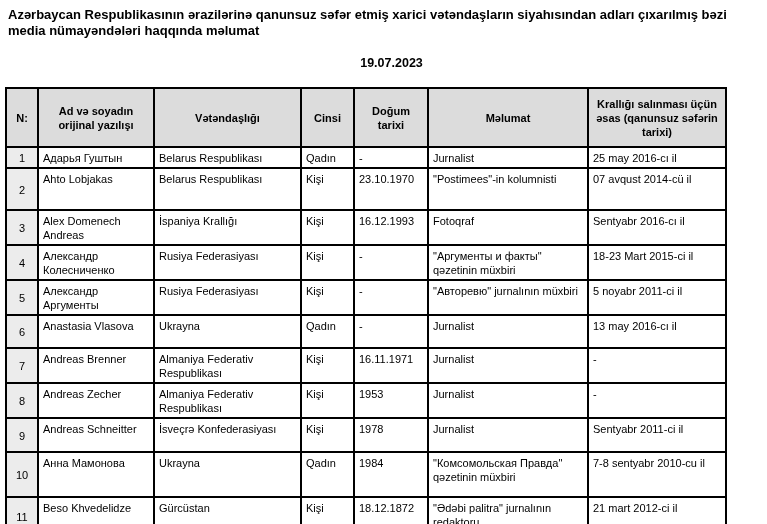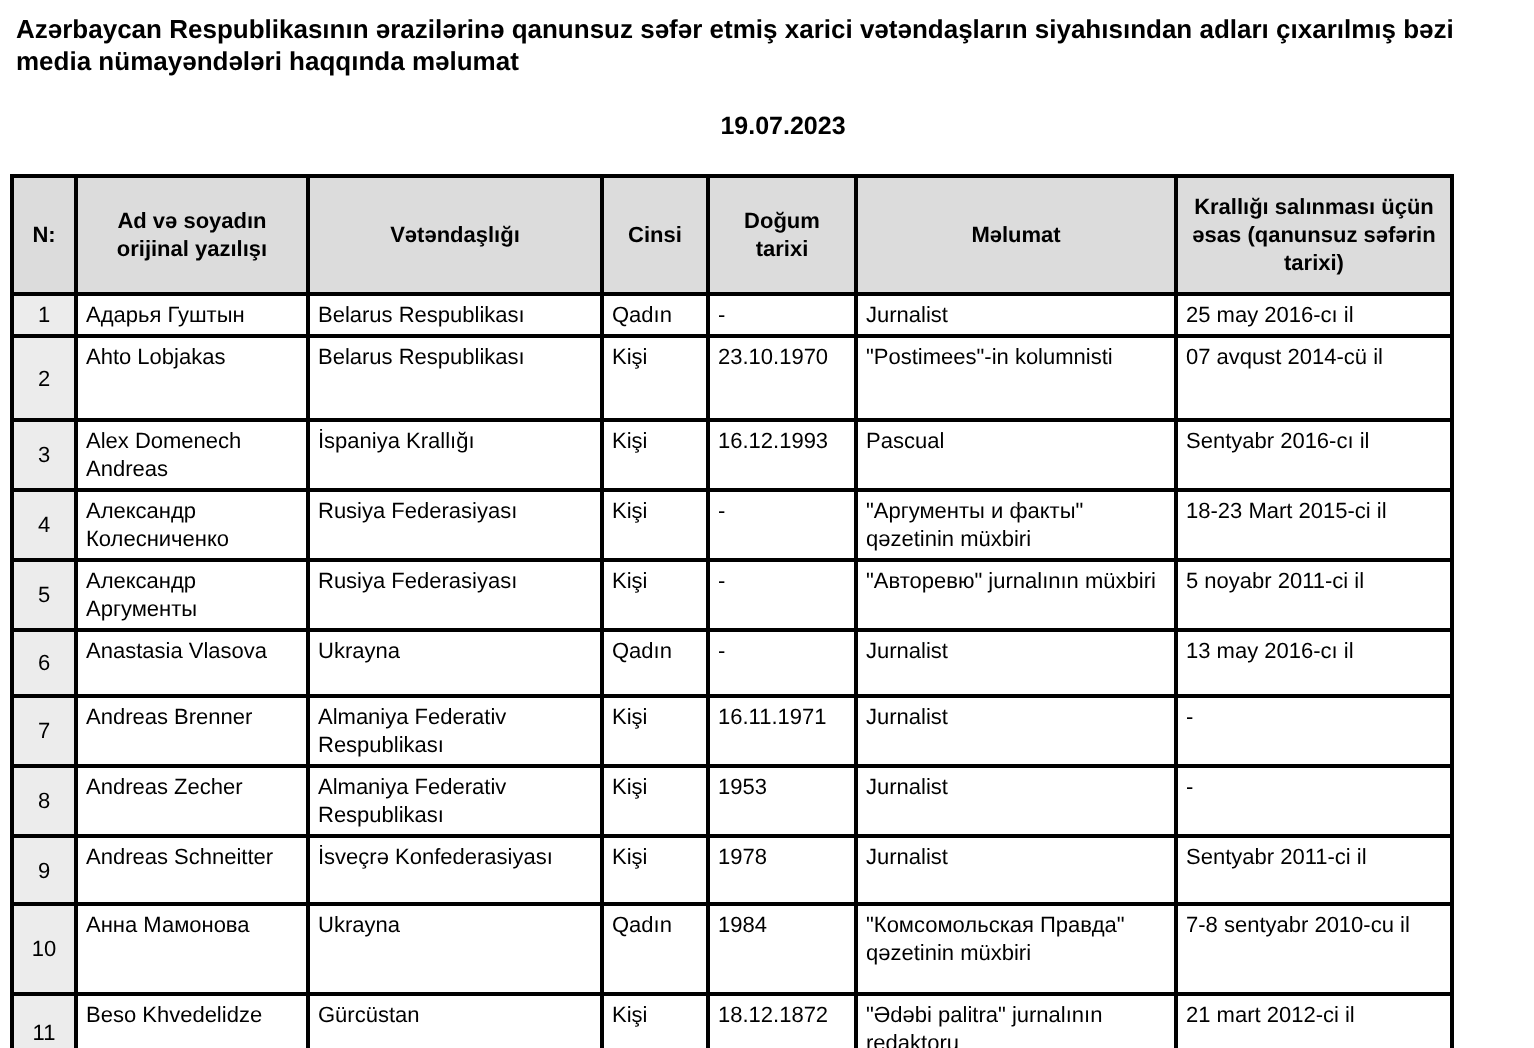--- a/index.html
+++ b/index.html
@@ -115,21 +115,21 @@
         <td>23.10.1970</td>
         <td>"Postimees"-in kolumnisti</td>
         <td>07 avqust 2014-cü il</td>
       </tr>
       <tr style="height: 31px;">
         <td class="index-cell">3</td>
         <td>Alex Domenech Andreas</td>
         <td>İspaniya Krallığı</td>
         <td>Kişi</td>
         <td>16.12.1993</td>
-        <td>Pascual</td>
+        <td>Fotoqraf</td>
         <td>Sentyabr 2016-cı il</td>
       </tr>
       <tr style="height: 34px;">
         <td class="index-cell">4</td>
         <td>Александр Колесниченко</td>
         <td>Rusiya Federasiyası</td>
         <td>Kişi</td>
         <td>-</td>
         <td>"Аргументы и факты" qəzetinin müxbiri</td>
         <td>18-23 Mart 2015-ci il</td>

